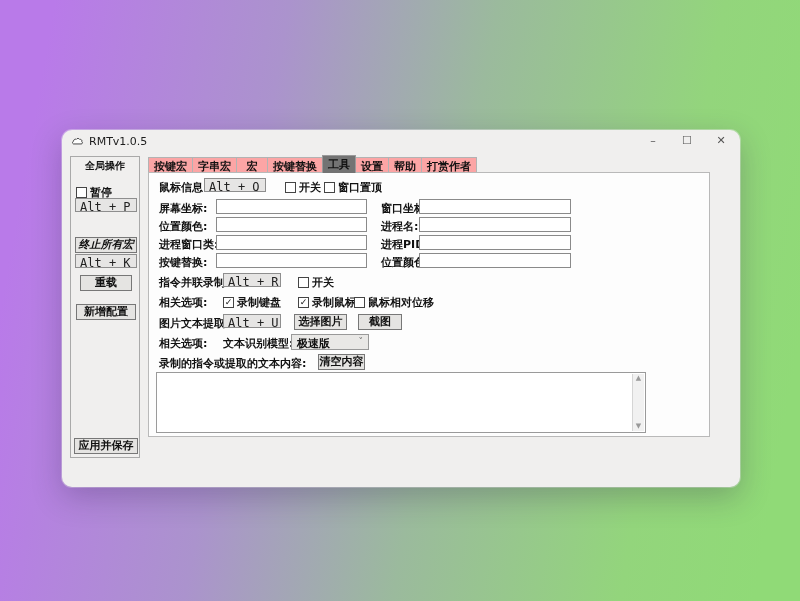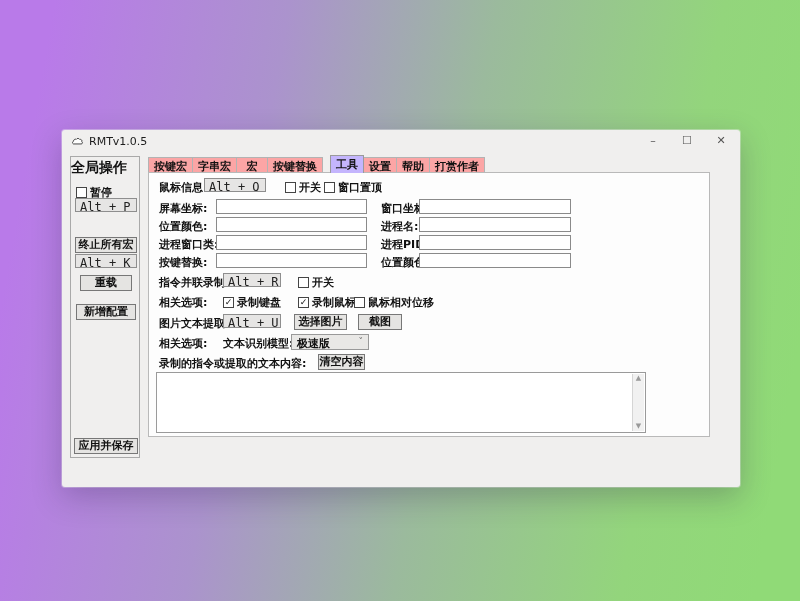--- a/index.html
+++ b/index.html
@@ -3,66 +3,66 @@
 <meta charset="utf-8">
 <style>
   * { margin:0; padding:0; box-sizing:border-box; }
   html,body { width:800px; height:601px; overflow:hidden; }
   body {
     font-family:"DejaVu Sans","Liberation Sans",sans-serif;
     background:linear-gradient(100deg,#b97ae9 6%,#ab93cd 32%,#9bba9d 55%,#93d57c 80%,#90da77 95%);
   }
   .window {
     position:absolute; left:62px; top:130px; width:678px; height:357px;
-    background:#f0efee; border-radius:3px;
+    background:#f0efee; border-radius:10px;
     box-shadow:0 10px 30px rgba(40,20,70,.25), 0 0 0 1px rgba(255,255,255,.35);
   }
   .titlebar { position:absolute; left:0; top:0; right:0; height:22px; display:flex; align-items:center; }
   .app-icon { margin-left:9px; width:13px; height:13px; }
   .app-title { margin-left:5px; font-size:11px; color:#1c1c1c; }
   .win-controls { position:absolute; right:12px; top:0; height:22px; display:flex; align-items:center; gap:20px; }
   .win-btn { font-size:11px; color:#555; width:14px; text-align:center; cursor:default; line-height:22px; }
 
   
   .sidebar {
     position:absolute; left:8px; top:26px; width:70px; height:302px;
     border:1px solid #a9a9a9; background:#f0efee;
   }
-  .sidebar-title { position:absolute; top:2px; left:0; right:0; text-align:left; font-size:14px; font-weight:bold; color:#111; }
+  .sidebar-title { position:absolute; top:2px; left:0; right:0; text-align:center; font-size:10px; font-weight:bold; color:#111; }
   .cb-row { position:absolute; display:flex; align-items:center; gap:3px; }
   .cb { width:11px; height:11px; border:1px solid #444; background:#fff; font-size:9px; line-height:9px; text-align:center; color:#111; flex:0 0 auto; }
   .cb.checked::after { content:"\2713"; }
   .cb-label { font-size:11px; font-weight:bold; color:#111; white-space:nowrap; }
   .hotkey {
     background:#e6e5e4; border:1px solid #8e8e8e; color:#222;
     font-family:"DejaVu Sans Mono","Liberation Mono",monospace; font-size:12px;
     padding:1px 0 0 4px; height:14px; overflow:hidden; white-space:nowrap;
   }
   .btn {
     background:#e5e4e2; border:1px solid #777; color:#111;
     font-size:11px; font-weight:bold; text-align:center; line-height:14px; height:16px;
     cursor:default; white-space:nowrap;
   }
   .sb-pause { left:5px; top:28px; }
   .sb-hot1 { position:absolute; left:4px; top:41px; width:62px; }
-  .sb-stop { position:absolute; left:4px; top:80px; width:62px; }
+  .sb-stop { position:absolute; left:4px; top:80px; width:62px;font-style:italic; }
   .sb-hot2 { position:absolute; left:4px; top:97px; width:62px; }
   .sb-reload { position:absolute; left:9px; top:118px; width:52px; }
   .sb-add { position:absolute; left:5px; top:147px; width:60px; }
   .sb-apply { position:absolute; left:3px; top:281px; width:64px; }
 
   
   .tabstrip { position:absolute; left:86px; top:26px; height:17px; display:flex; align-items:flex-end; }
   .tab {
     height:16px; padding:1px 5px 0 5px; min-width:32px; text-align:center;
     font-size:11px; font-weight:bold; color:#111;
     border:1px solid #b3b3b3; border-bottom:none; background:#fca5a5; margin-right:-1px;
     white-space:nowrap; cursor:default;
   }
-  .tab.active { background:#c4b5fd; border-color:#9a9a9a; height:18px; position:relative; z-index:3;margin-left:8px; }
+  .tab.active { background:#737373; border-color:#9a9a9a; height:18px; position:relative; z-index:3; }
 
   
   .panel {
     position:absolute; left:86px; top:42px; width:562px; height:265px;
     background:#fdfdfd; border:1px solid #b9b9b9; z-index:2;
   }
   .lbl { position:absolute; font-size:11px; font-weight:bold; color:#111; white-space:nowrap; }
   .txt { position:absolute; background:#fff; border:1px solid #8a8a8a; height:15px; font-size:11px; padding:0 3px; }
   .hk  { position:absolute; }
   .combo {

